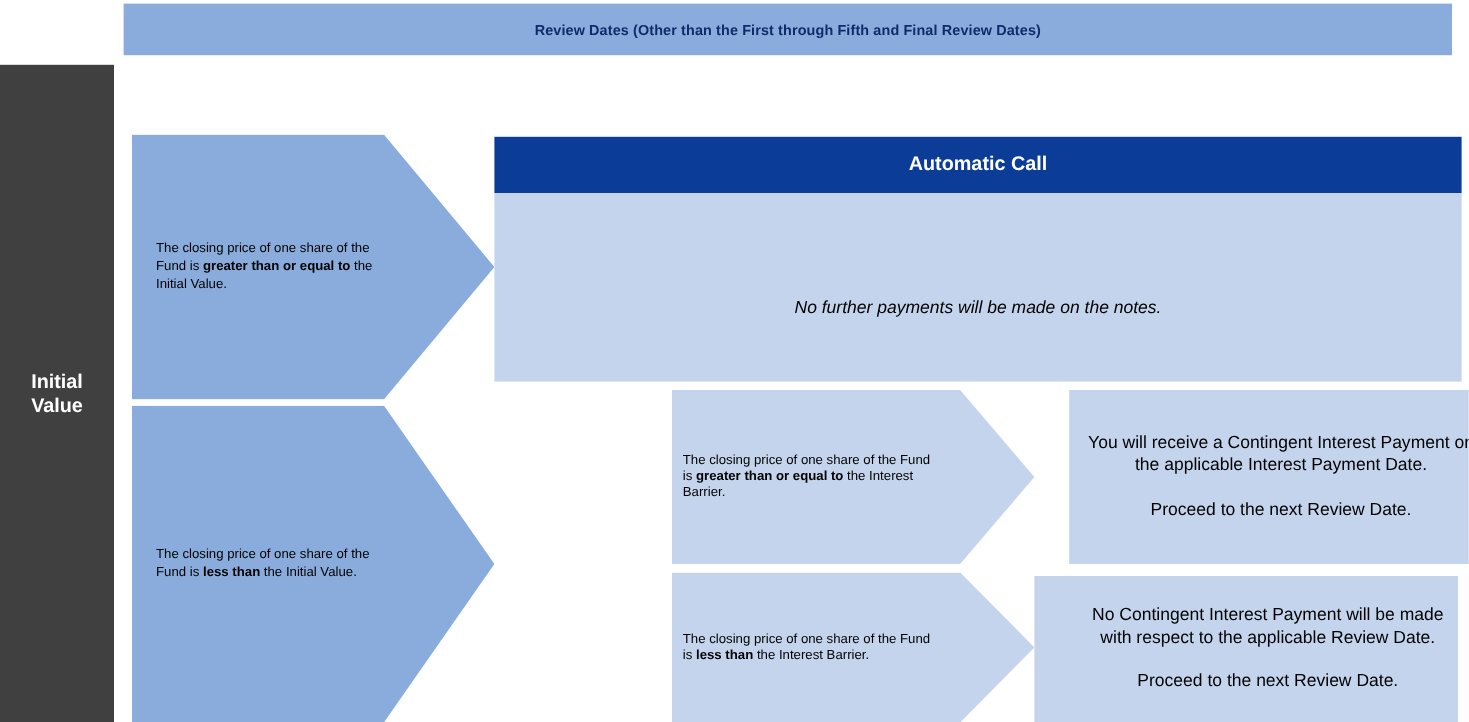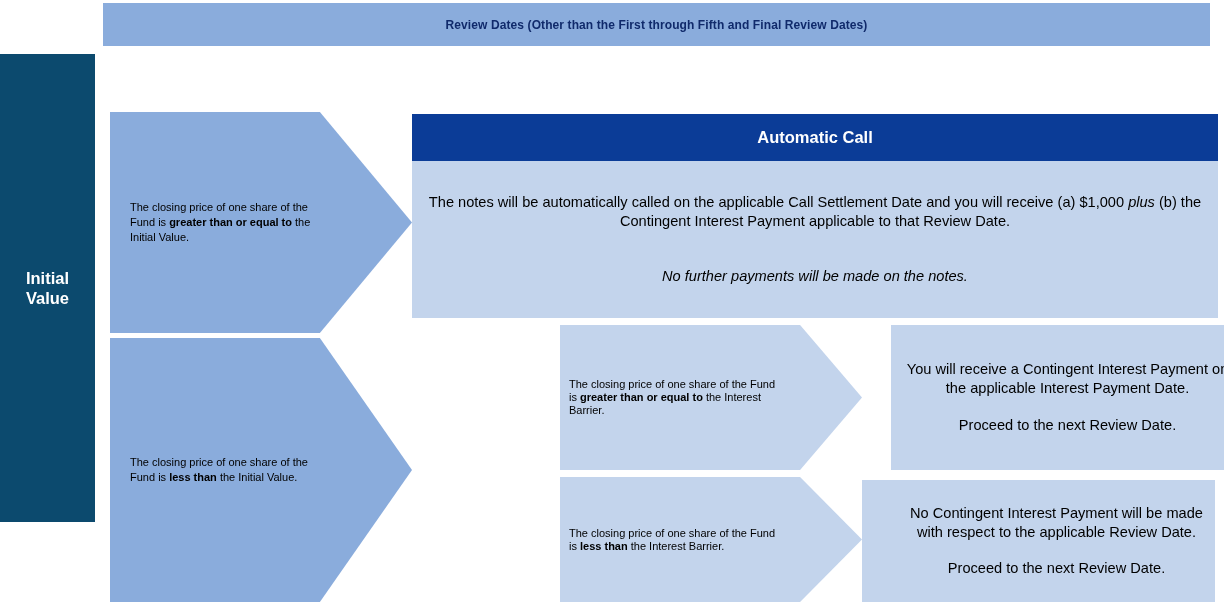--- a/index.html
+++ b/index.html
@@ -37,22 +37,22 @@
     letter-spacing: 0.1px;
     text-align: center;
   }
 
   
   #initial-value-bar {
     position: absolute;
     left: 0px;
     top: 54px;
     width: 95px;
-    height: 468px;
-    background: #0c4a6e;
+    height: 548px;
+    background: #404040;
     display: flex;
     align-items: center;
     justify-content: center;
   }
   #initial-value-bar .iv-text {
     color: #ffffff;
     font-size: 16.5px;
     font-weight: bold;
     line-height: 1.22;
     text-align: center;
@@ -249,21 +249,20 @@
 
   <div class="arrow medium arrow-left-2">
     <span class="arrow-text">The closing price of one share of the Fund is <b>less than</b> the Initial Value.</span>
   </div>
 
   <div id="auto-call-panel">
     <div id="auto-call-header">
       <span class="hdr-text">Automatic Call</span>
     </div>
     <div id="auto-call-body">
-      <p class="first">The notes will be automatically called on the applicable Call Settlement Date and you will receive (a) $1,000 <i>plus</i> (b) the Contingent Interest Payment applicable to that Review Date.</p>
       <p class="second">No further payments will be made on the notes.</p>
     </div>
   </div>
 
 
   <div class="arrow light arrow-mid-1">
     <span class="arrow-text">The closing price of one share of the Fund is <b>greater than or equal to</b> the Interest Barrier.</span>
   </div>
 
   <div class="arrow light arrow-mid-2">

